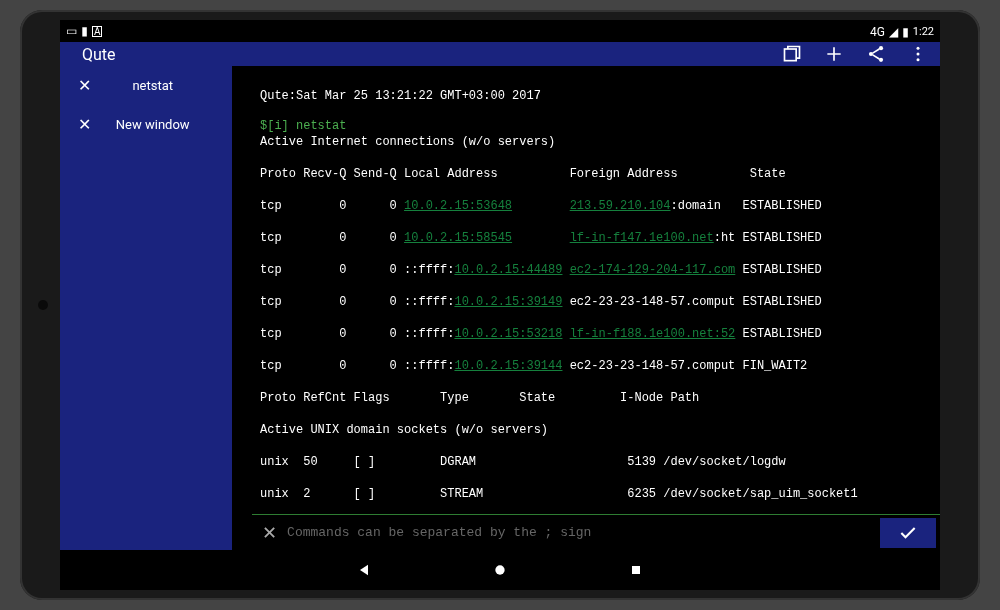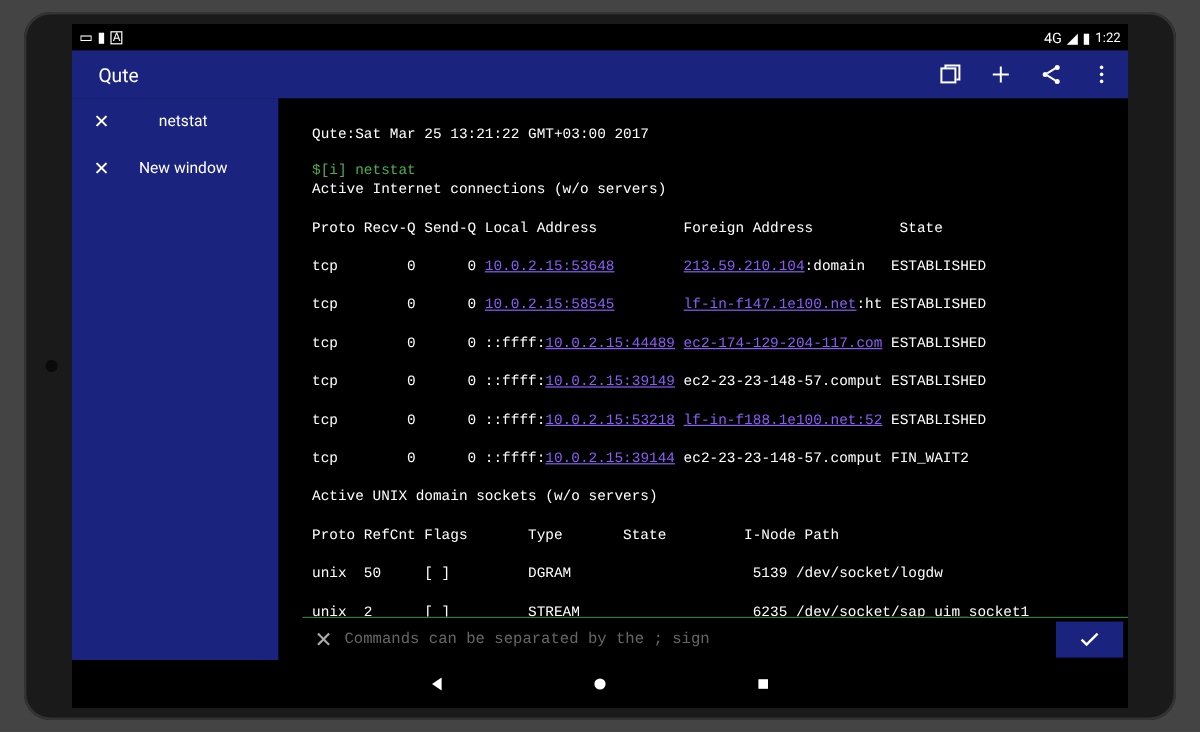--- a/index.html
+++ b/index.html
@@ -54,21 +54,21 @@
   padding: 0 6px;
   font-size: 11px;
   gap: 4px;
 }
 .status-left { display: flex; gap: 4px; align-items: center; }
 .status-right { margin-left: auto; display: flex; gap: 4px; align-items: flex-end; }
 .status-icon { font-size: 12px; line-height: 1; }
 
 
 .app-bar {
-  height: 40px;
+  height: 24px;
   background: #1a237e;
   color: #fff;
   display: flex;
   align-items: center;
   padding: 0 12px 0 22px;
   font-size: 16px;
 }
 .app-title { font-weight: 400; }
 .app-actions { margin-left: auto; display: flex; gap: 22px; align-items: center; }
 .app-action { color: #fff; font-size: 18px; cursor: pointer; display: inline-flex; }
@@ -111,21 +111,21 @@
 .terminal {
   flex: 1;
   padding: 6px 6px 4px 8px;
   font-family: "Courier New", monospace;
   font-size: 12px;
   line-height: 16px;
   color: #fff;
   overflow: hidden;
   white-space: pre;
 }
-.green-u { color: #8b5cf6; text-decoration: underline; }
+.green-u { color: #15803d; text-decoration: underline; }
 .prompt-line { color: #4caf50; }
 .prompt-cmd { color: #4caf50; }
 .term-header { color: #fff; margin-bottom: 14px; display: block; }
 
 
 .input-row {
   display: flex;
   align-items: center;
   border-top: 1px solid #2e7d32;
   background: #000;
@@ -246,22 +246,22 @@
         <div class="terminal">
 <span class="term-header">Qute:Sat Mar 25 13:21:22 GMT+03:00 2017</span><span class="prompt-line"><span class="seg">$[i] </span><span class="prompt-cmd seg">netstat</span></span>
 <span class="row-line">Active Internet connections (w/o servers)</span>
 <span class="row-line">Proto Recv-Q Send-Q Local Address          Foreign Address          State</span>
 <span class="row-line"><span class="seg">tcp        0      0 </span><span class="green-u seg">10.0.2.15:53648</span><span class="seg">        </span><span class="green-u seg">213.59.210.104</span><span class="seg">:domain   ESTABLISHED</span></span>
 <span class="row-line"><span class="seg">tcp        0      0 </span><span class="green-u seg">10.0.2.15:58545</span><span class="seg">        </span><span class="green-u seg">lf-in-f147.1e100.net</span><span class="seg">:ht ESTABLISHED</span></span>
 <span class="row-line"><span class="seg">tcp        0      0 ::ffff:</span><span class="green-u seg">10.0.2.15:44489</span><span class="seg"> </span><span class="green-u seg">ec2-174-129-204-117.com</span><span class="seg"> ESTABLISHED</span></span>
 <span class="row-line"><span class="seg">tcp        0      0 ::ffff:</span><span class="green-u seg">10.0.2.15:39149</span><span class="seg"> ec2-23-23-148-57.comput ESTABLISHED</span></span>
 <span class="row-line"><span class="seg">tcp        0      0 ::ffff:</span><span class="green-u seg">10.0.2.15:53218</span><span class="seg"> </span><span class="green-u seg">lf-in-f188.1e100.net:52</span><span class="seg"> ESTABLISHED</span></span>
 <span class="row-line"><span class="seg">tcp        0      0 ::ffff:</span><span class="green-u seg">10.0.2.15:39144</span><span class="seg"> ec2-23-23-148-57.comput FIN_WAIT2</span></span>
+<span class="row-line">Proto RefCnt Flags       Type       State         I-Node Path</span>
 <span class="row-line">Active UNIX domain sockets (w/o servers)</span>
-<span class="row-line">Proto RefCnt Flags       Type       State         I-Node Path</span>
 <span class="row-line">unix  50     [ ]         DGRAM                     5139 /dev/socket/logdw</span>
 <span class="row-line">unix  2      [ ]         STREAM                    6235 /dev/socket/sap_uim_socket1</span>
 
 
 
 
 
 </div>
 
         <div class="input-row">

